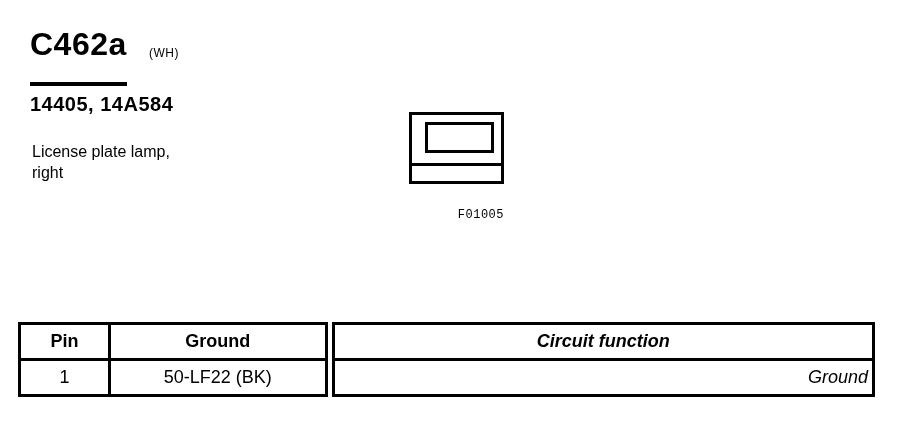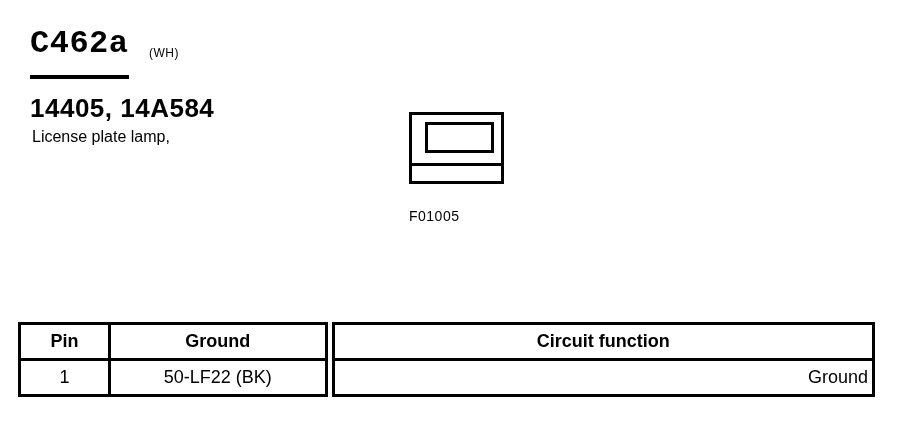--- a/index.html
+++ b/index.html
@@ -20,41 +20,40 @@
     background: var(--paper);
   }
 
   
   .connector-id {
     position: absolute;
     left: 30px; top: 28px;
     font-size: 32px;
     font-weight: bold;
     letter-spacing: 0.5px;
-    padding-bottom: 15px;
+    padding-bottom: 22px;
     border-bottom: 4px solid var(--ink);
     line-height: 1.0;
-    font-family: Liberation Mono, monospace;
   }
   .color-code {
     position: absolute;
     left: 149px; top: 46px;
     font-size: 12px;
     letter-spacing: 0.5px;
   }
   .part-numbers {
     position: absolute;
     left: 30px; top: 93px;
-    font-size: 26px;
+    font-size: 20px;
     font-weight: bold;
     letter-spacing: 0.5px;
   }
   .description {
     position: absolute;
-    left: 32px; top: 126px;
+    left: 32px; top: 141px;
     font-size: 16px;
     line-height: 21px;
   }
 
   
   .connector-drawing {
     position: absolute;
     left: 409px; top: 112px;
     width: 95px; height: 72px;
     border: 3px solid var(--ink);
@@ -69,23 +68,24 @@
   .connector-base-line {
     position: absolute;
     left: -1px; right: -1px; top: 48px;
     height: 3px;
     background: var(--ink);
   }
   .figure-label {
     position: absolute;
     left: 409px; top: 208px;
     width: 95px;
-    text-align: left;
-    font-size: 14px;
+    text-align: right;
+    font-size: 12px;
     letter-spacing: 0.5px;
+    font-family: Liberation Mono, monospace;
   }
 
   
   table.pin-table {
     position: absolute;
     left: 18px; top: 322px;
     width: 857px;
     border-collapse: collapse;
     table-layout: fixed;
     background: var(--paper);
@@ -98,39 +98,41 @@
     height: 36px;
     padding: 0 4px;
     overflow: hidden;
     white-space: nowrap;
   }
   .pin-table th { font-weight: bold; }
   .pin-table .col-pin      { width: 90px; }
   .pin-table .col-circuit  { width: 220px; }
   .pin-table th.col-func, .pin-table td.col-func {
     border-left: 10px double var(--ink);
+    font-style: italic;
   }
   .pin-table td.col-func {
     text-align: right;
     padding-left: 10px;
   }
 </style>
 </head>
 <body>
 
 <div class="page">
 
   <div class="connector-id">C462a</div>
 
   <div class="color-code">(WH)</div>
 
   <div class="part-numbers">14405, 14A584</div>
 
   <div class="description">
     <div>License plate lamp,</div>
+    <div>right</div>
   </div>
 
   <div class="connector-drawing">
     <div class="connector-cavity"></div>
     <div class="connector-base-line"></div>
   </div>
 
   <div class="figure-label">F01005</div>
 
   <table class="pin-table">

